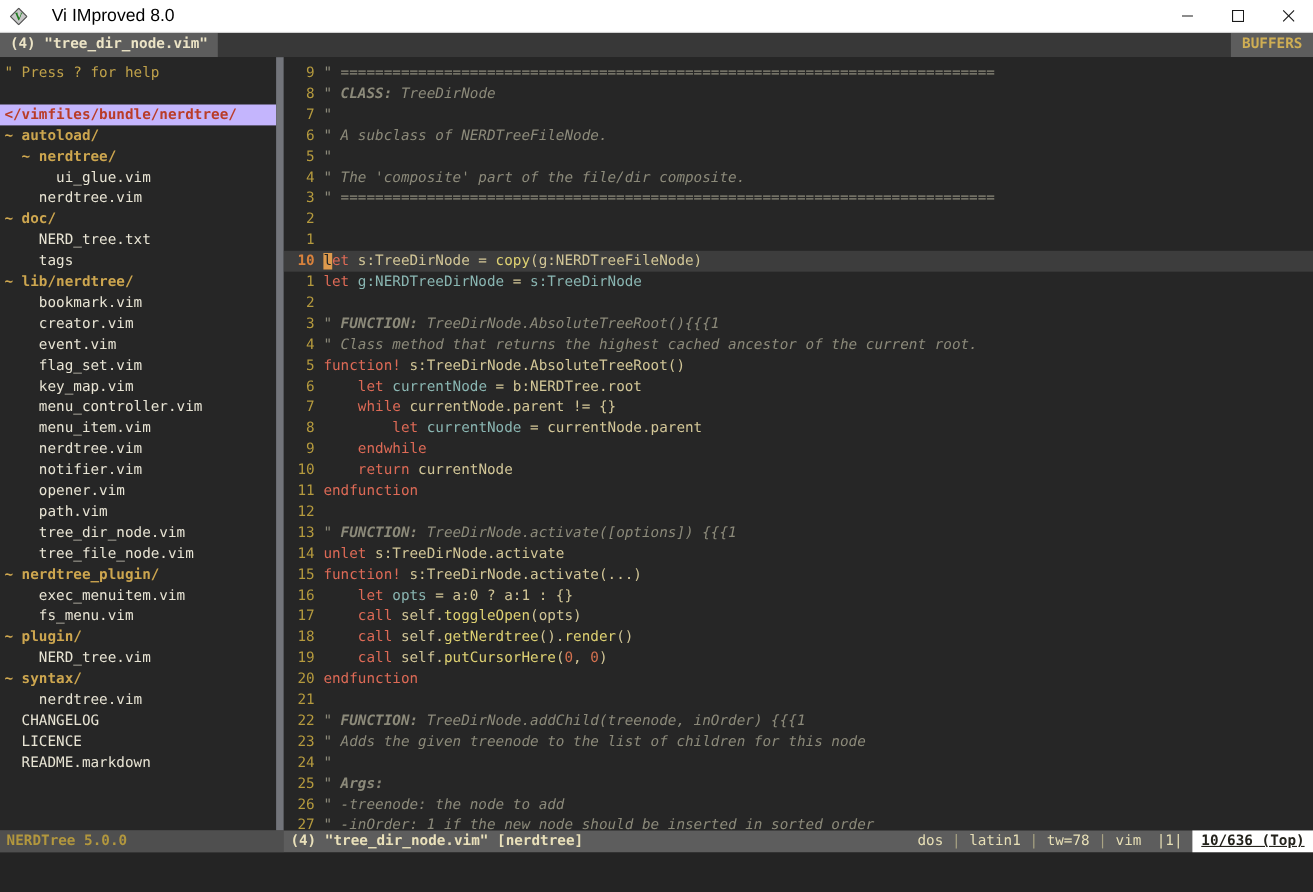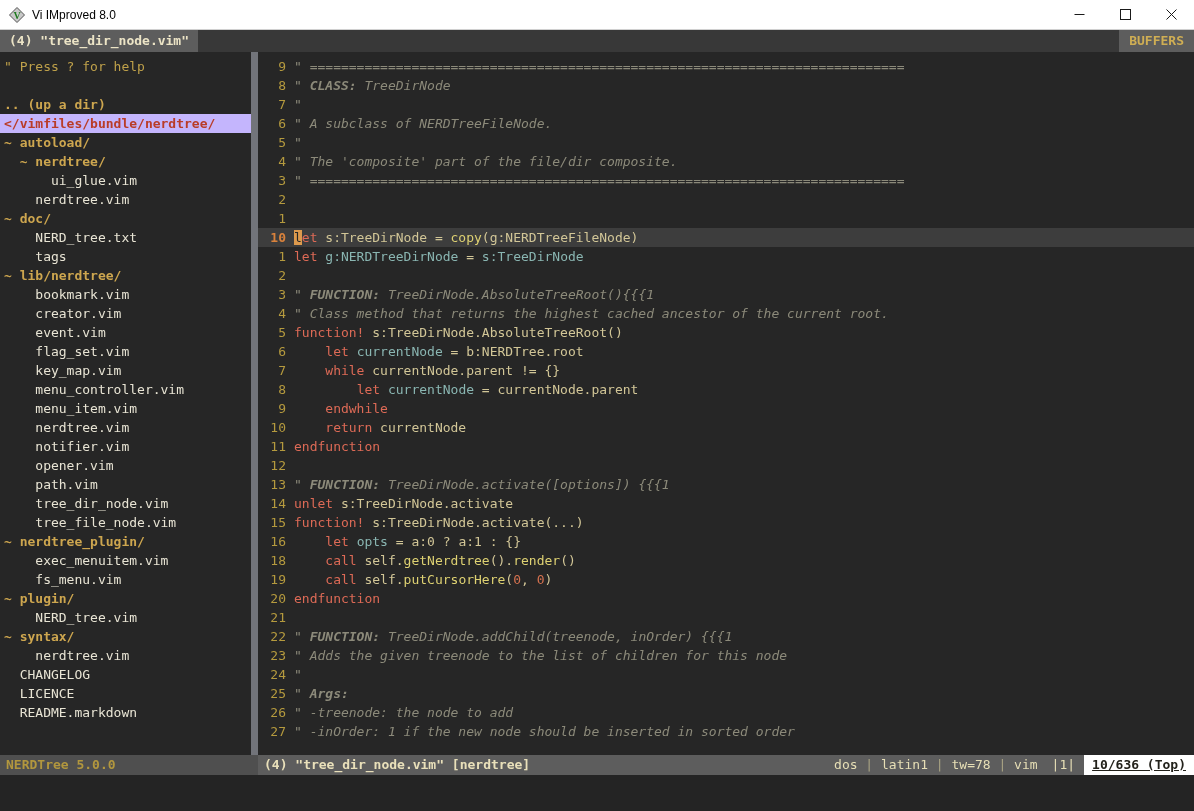--- a/index.html
+++ b/index.html
@@ -11,22 +11,22 @@
   }
   .window { display:flex; flex-direction:column; width:100%; height:100%; }
 
   
   .titlebar {
     height:30px; background:#ffffff; display:flex; align-items:center;
     flex:none; border-bottom:1px solid #d0d0d0;
   }
   .appicon { margin-left:9px; width:16px; height:16px; display:flex; align-items:center; }
   .title {
-    margin-left:7px; font-family:"Liberation Sans", sans-serif;
-    font-size:12px; color:#000;
+    margin-left:22px; font-family:"Liberation Sans", sans-serif;
+    font-size:16px; color:#000;
   }
   .winbtns { margin-left:auto; display:flex; height:100%; }
   .wbtn { width:46px; height:100%; display:flex; align-items:center; justify-content:center; cursor:default; }
 
   
   .tabline {
     height:22px; background:#383838; display:flex; align-items:stretch; flex:none;
     font-size:13px; line-height:22px; white-space:pre;
   }
   .tab {
@@ -129,21 +129,20 @@
   <div class="tabline">
     <div class="tab">(4) "tree_dir_node.vim"</div>
     <div class="tab-fill"></div>
     <div class="buffers">BUFFERS</div>
   </div>
 
   <div class="main">
     <div class="nerdtree">
         <div class="tline t-help">" Press ? for help</div>
         <div class="tline t-blank"></div>
-        <div class="tline t-up">.. (up a dir)</div>
         <div class="tline t-root">&lt;/vimfiles/bundle/nerdtree/</div>
         <div class="tline t-dir">~ autoload/</div>
         <div class="tline t-dir">  ~ nerdtree/</div>
         <div class="tline t-file">      ui_glue.vim</div>
         <div class="tline t-file">    nerdtree.vim</div>
         <div class="tline t-dir">~ doc/</div>
         <div class="tline t-file">    NERD_tree.txt</div>
         <div class="tline t-file">    tags</div>
         <div class="tline t-dir">~ lib/nerdtree/</div>
         <div class="tline t-file">    bookmark.vim</div>
@@ -191,20 +190,21 @@
         <div class="eline"><span class="lnum">7</span><span class="code"><span class="tk-n">    </span><span class="tk-k">while</span><span class="tk-n"> currentNode.parent != {}</span></span></div>
         <div class="eline"><span class="lnum">8</span><span class="code"><span class="tk-n">        </span><span class="tk-k">let</span><span class="tk-n"> </span><span class="tk-i">currentNode</span><span class="tk-n"> = currentNode.parent</span></span></div>
         <div class="eline"><span class="lnum">9</span><span class="code"><span class="tk-n">    </span><span class="tk-k">endwhile</span></span></div>
         <div class="eline"><span class="lnum">10</span><span class="code"><span class="tk-n">    </span><span class="tk-k">return</span><span class="tk-n"> currentNode</span></span></div>
         <div class="eline"><span class="lnum">11</span><span class="code"><span class="tk-k">endfunction</span></span></div>
         <div class="eline"><span class="lnum">12</span><span class="code"></span></div>
         <div class="eline"><span class="lnum">13</span><span class="code"><span class="tk-c">" </span><span class="tk-ct">FUNCTION:</span><span class="tk-c"> TreeDirNode.activate([options]) {{{1</span></span></div>
         <div class="eline"><span class="lnum">14</span><span class="code"><span class="tk-k">unlet</span><span class="tk-n"> s:TreeDirNode.activate</span></span></div>
         <div class="eline"><span class="lnum">15</span><span class="code"><span class="tk-k">function!</span><span class="tk-n"> s:TreeDirNode.activate(...)</span></span></div>
         <div class="eline"><span class="lnum">16</span><span class="code"><span class="tk-n">    </span><span class="tk-k">let</span><span class="tk-n"> </span><span class="tk-i">opts</span><span class="tk-n"> = a:0 ? a:1 : {}</span></span></div>
+        <div class="eline"><span class="lnum">17</span><span class="code"><span class="tk-n">    </span><span class="tk-k">call</span><span class="tk-n"> self.</span><span class="tk-f">toggleOpen</span><span class="tk-n">(opts)</span></span></div>
         <div class="eline"><span class="lnum">18</span><span class="code"><span class="tk-n">    </span><span class="tk-k">call</span><span class="tk-n"> self.</span><span class="tk-f">getNerdtree</span><span class="tk-n">().</span><span class="tk-f">render</span><span class="tk-n">()</span></span></div>
         <div class="eline"><span class="lnum">19</span><span class="code"><span class="tk-n">    </span><span class="tk-k">call</span><span class="tk-n"> self.</span><span class="tk-f">putCursorHere</span><span class="tk-n">(</span><span class="tk-num">0</span><span class="tk-n">, </span><span class="tk-num">0</span><span class="tk-n">)</span></span></div>
         <div class="eline"><span class="lnum">20</span><span class="code"><span class="tk-k">endfunction</span></span></div>
         <div class="eline"><span class="lnum">21</span><span class="code"></span></div>
         <div class="eline"><span class="lnum">22</span><span class="code"><span class="tk-c">" </span><span class="tk-ct">FUNCTION:</span><span class="tk-c"> TreeDirNode.addChild(treenode, inOrder) {{{1</span></span></div>
         <div class="eline"><span class="lnum">23</span><span class="code"><span class="tk-c">" Adds the given treenode to the list of children for this node</span></span></div>
         <div class="eline"><span class="lnum">24</span><span class="code"><span class="tk-c">"</span></span></div>
         <div class="eline"><span class="lnum">25</span><span class="code"><span class="tk-c">" </span><span class="tk-ct">Args:</span></span></div>
         <div class="eline"><span class="lnum">26</span><span class="code"><span class="tk-c">" -treenode: the node to add</span></span></div>
         <div class="eline"><span class="lnum">27</span><span class="code"><span class="tk-c">" -inOrder: 1 if the new node should be inserted in sorted order</span></span></div>

